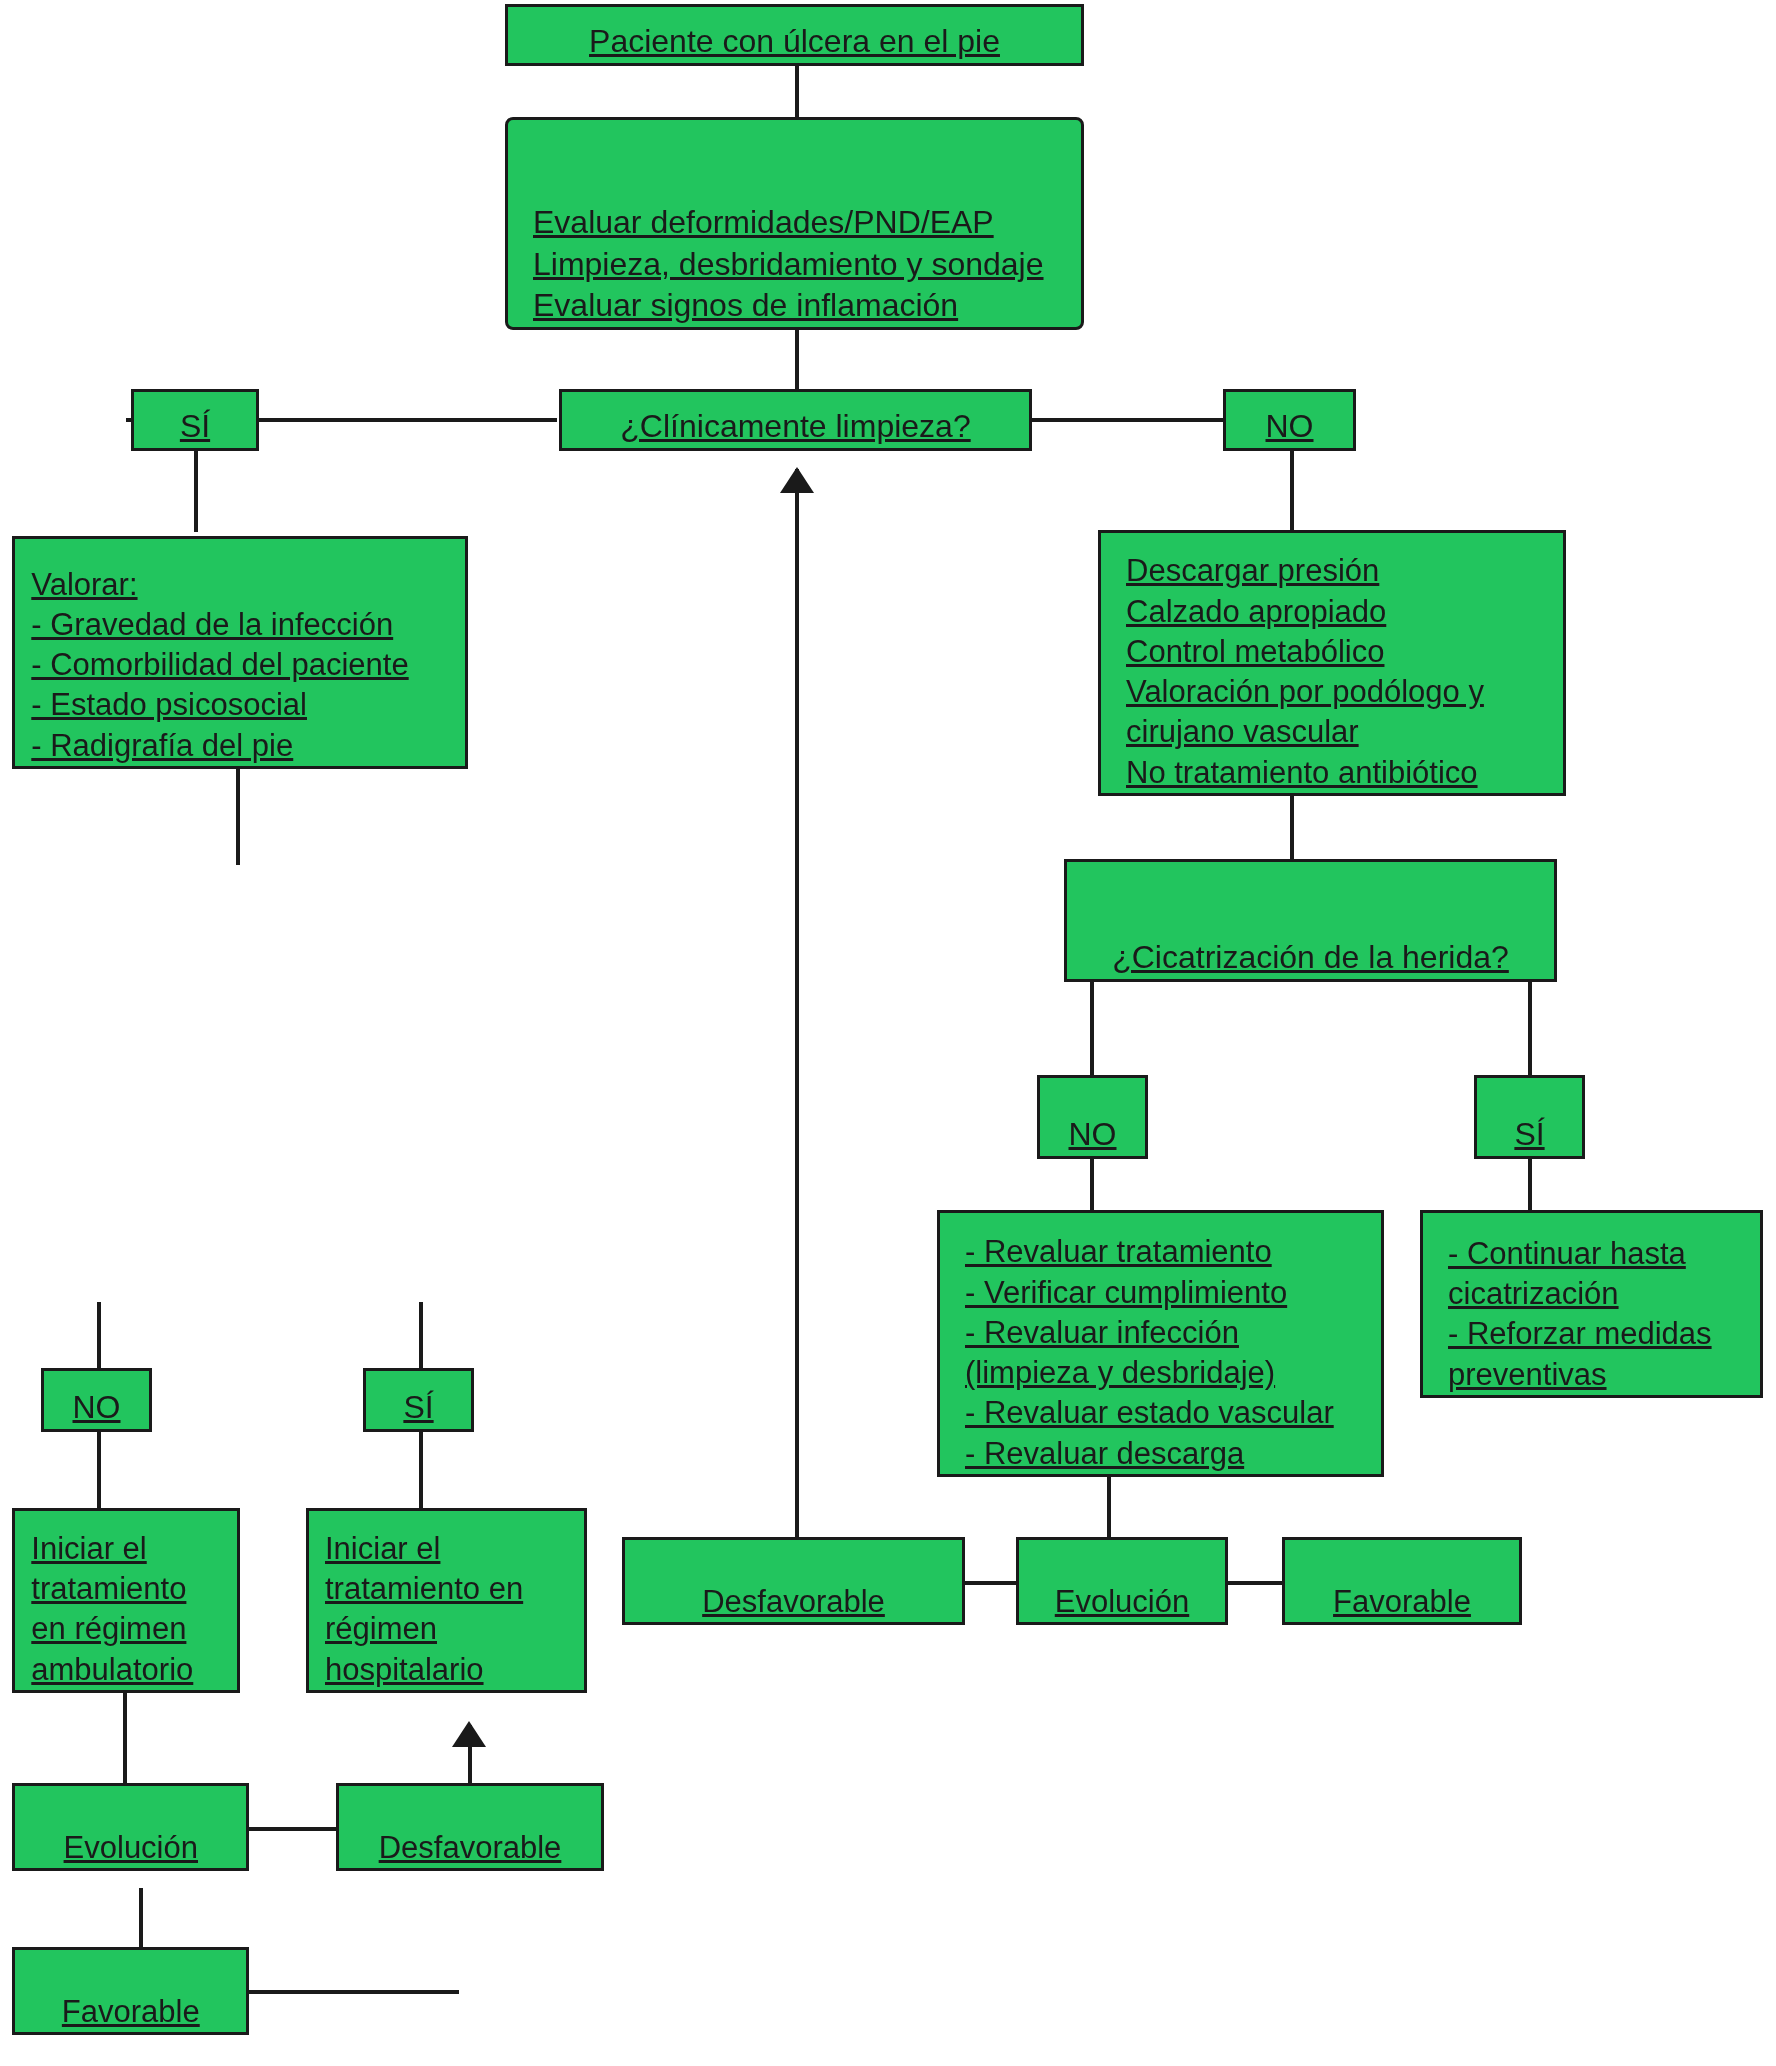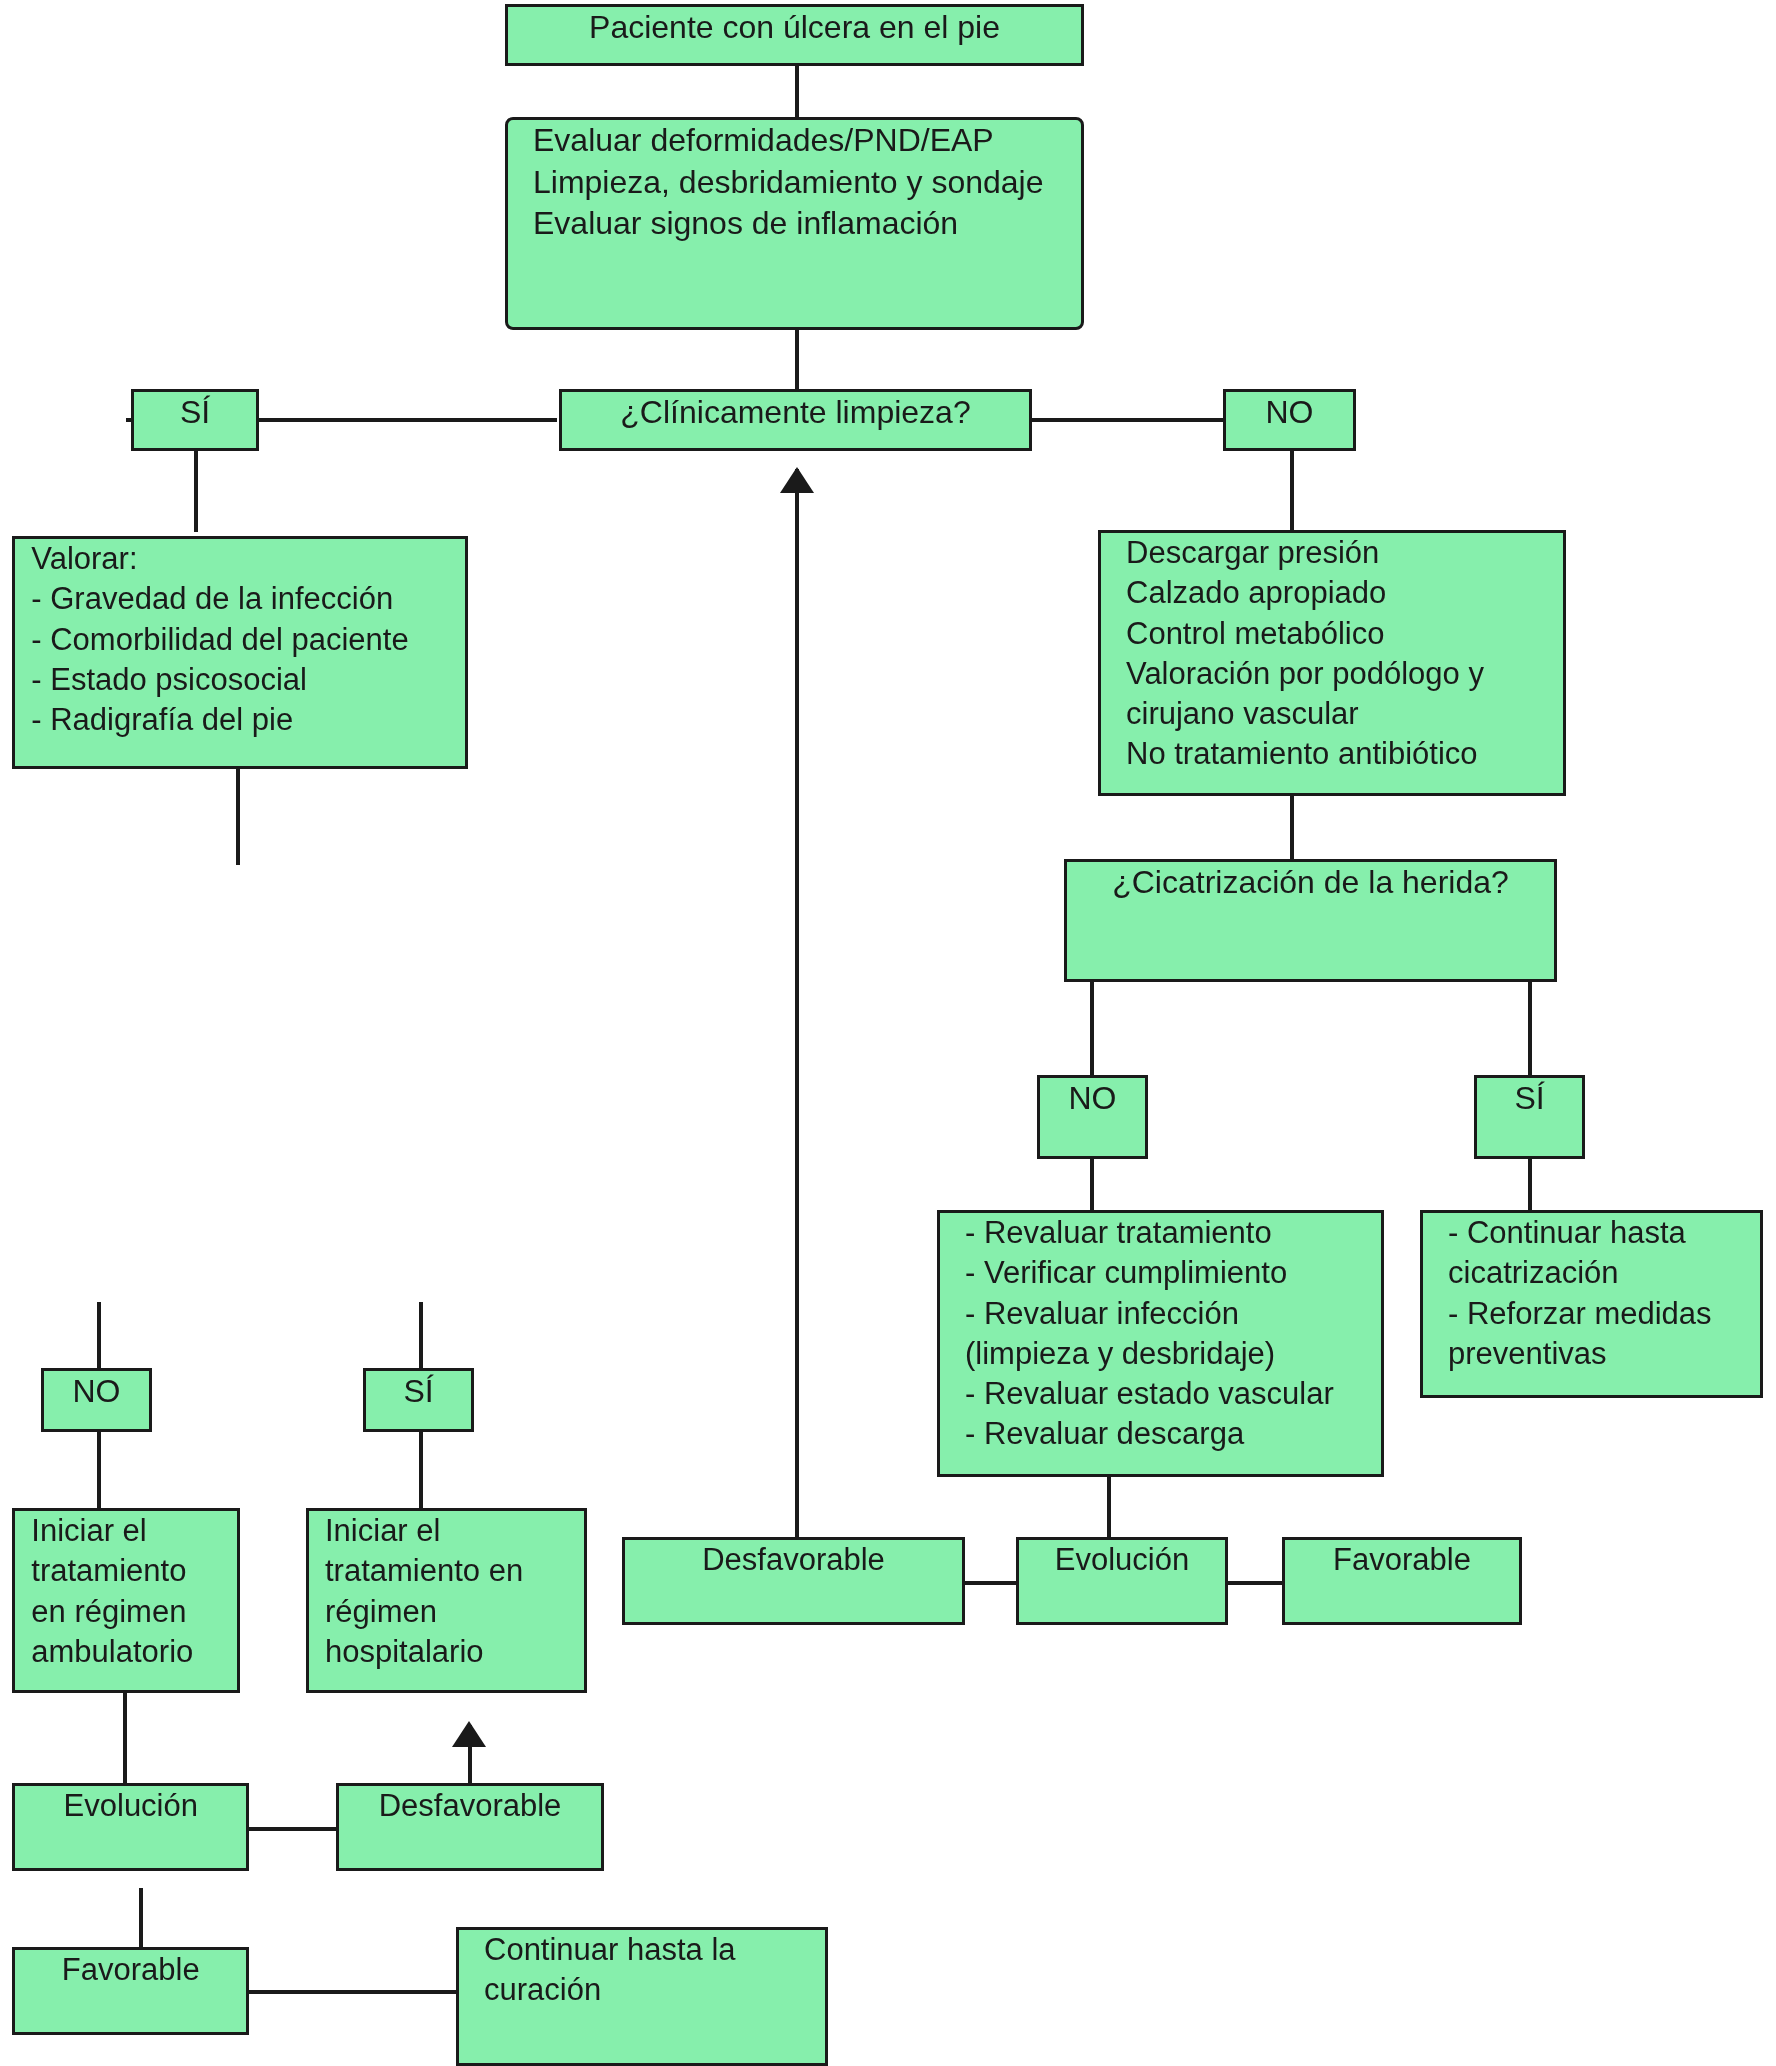--- a/index.html
+++ b/index.html
@@ -13,25 +13,26 @@
     height: 2066px;
     background: #ffffff;
     font-family: "Liberation Sans", sans-serif;
     color: #1a1a1a;
     overflow: hidden;
   }
   .node {
     position: absolute;
     box-sizing: border-box;
     border: 3.7px solid #1a1a1a;
-    background: #86efac;
+    background: #22c55e;
     z-index: 5;
     display: flex;
     flex-direction: column;
-    justify-content: flex-start;
+    justify-content: flex-end;
+    text-decoration: underline;
   }
   .node .txt {
     display: block;
     white-space: pre-line;
     line-height: 1.30;
   }
   .center-node { align-items: center; text-align: center; }
   .center-node .txt { text-align: center; }
   .left-node { align-items: flex-start; text-align: left; }
   .left-node .txt { text-align: left; }
@@ -224,19 +225,15 @@
   </div>
 
   <div class="node center-node f50" style="left:336px; top:1783px; width:268px; height:88px;">
     <span class="txt">Desfavorable</span>
   </div>
 
   <div class="node center-node f50" style="left:12.3px; top:1947px; width:237px; height:88px;">
     <span class="txt">Favorable</span>
   </div>
 
-  <div class="node left-node f50 pad-l2" style="left:456px; top:1927px; width:372px; height:139px;">
-    <span class="txt">Continuar hasta la
-curación</span>
-  </div>
 
 </div>
 
 
 </body></html>

